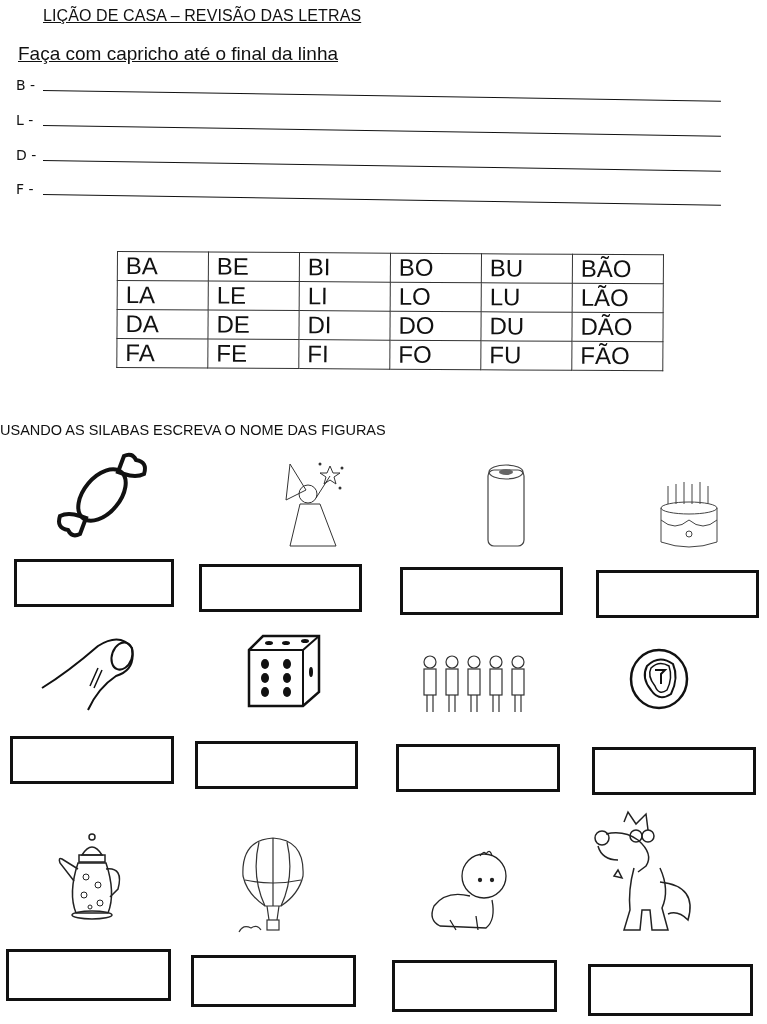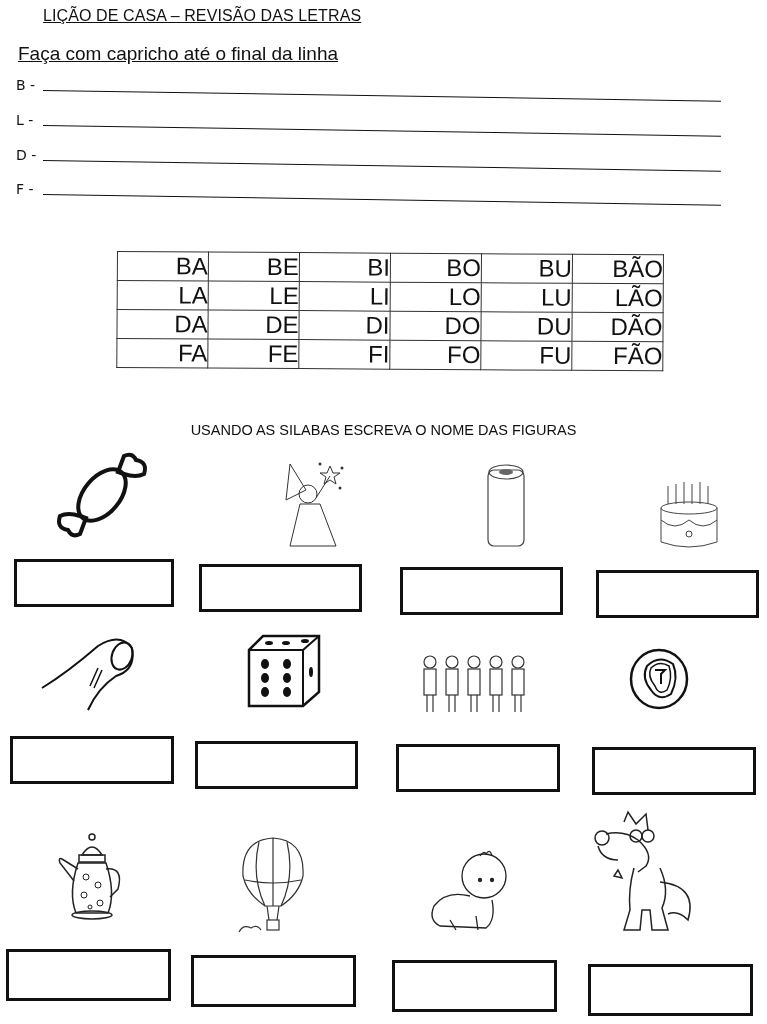--- a/index.html
+++ b/index.html
@@ -4,22 +4,22 @@
 <style>
   html, body { margin: 0; padding: 0; background: #ffffff; }
   body { width: 767px; height: 1024px; position: relative; overflow: hidden; font-family: "Liberation Sans", sans-serif; color: #111; }
   .abs { position: absolute; }
   .title { left: 18px; top: 7px; font-size: 16px; text-decoration: underline; letter-spacing: 0.1px; margin-left: 25px; }
   .subtitle { left: 18px; top: 43px; font-size: 19px; text-decoration: underline; }
   .line-row { position: absolute; left: 16px; width: 705px; height: 20px; }
   .line-row .lbl { position: absolute; left: 0; top: 0; font-size: 14px; font-family: "DejaVu Sans", sans-serif; }
   .line-row .rule { position: absolute; left: 27px; right: 0; top: 13px; height: 0; border-top: 1.6px solid #111; transform-origin: left center; transform: rotate(0.9deg); }
   .syl-table { position: absolute; left: 117px; top: 251px; border-collapse: collapse; transform: rotate(0.35deg); transform-origin: left top; }
-  .syl-table td { border: 1px solid #333; width: 82px; height: 28px; padding: 0 0 0 8px; font-size: 24px; line-height: 28px; vertical-align: middle; text-align: right; }
-  .instr { left: 0; width: 767px; top: 422px; text-align: center; font-size: 14.5px; }
+  .syl-table td { border: 1px solid #333; width: 82px; height: 28px; padding: 0 0 0 8px; font-size: 24px; line-height: 28px; vertical-align: middle; }
+  .instr { left: 0; width: 767px; top: 422px; text-align: left; font-size: 14.5px; }
   .pic { position: absolute; }
   .answer-box { position: absolute; width: 160px; height: 48px; border: 3px solid #111; box-sizing: border-box; background: #fff; }
   svg { display: block; }
 </style>
 </head>
 <body>
 
 <div class="abs title">LIÇÃO DE CASA – REVISÃO DAS LETRAS</div>
 <div class="abs subtitle">Faça com capricho  até o final  da linha</div>
 

